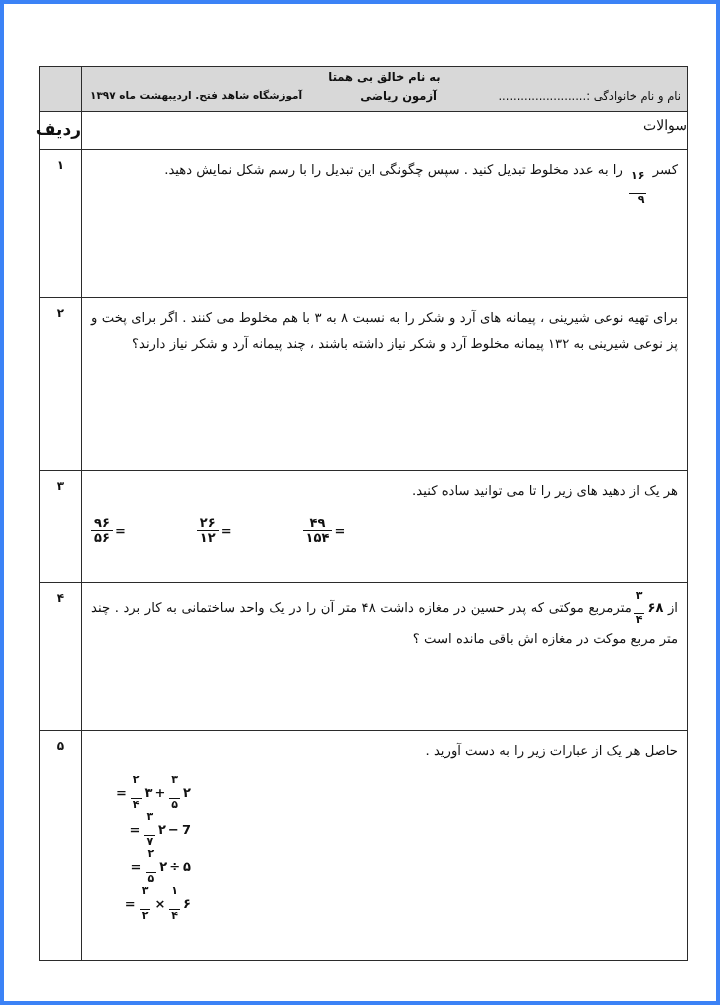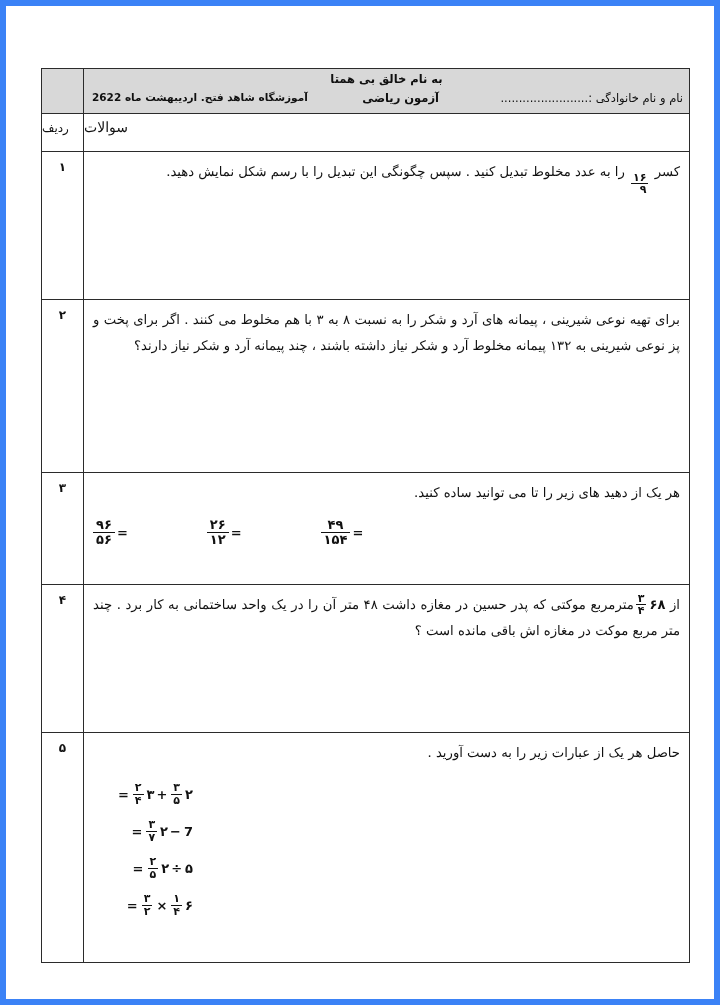--- a/index.html
+++ b/index.html
@@ -19,21 +19,21 @@
 
   
   .page {
     position: absolute;
     left: 0;
     top: 0;
     width: 720px;
     height: 1005px;
     background: #ffffff;
     box-sizing: border-box;
-    border: 6px solid #3b82f6;
+    border: 4px solid #3b82f6;
   }
 
   .sheet {
     position: absolute;
     left: 36px;
     top: 62px;
     width: 648px;
     box-sizing: border-box;
   }
 
@@ -106,31 +106,31 @@
     color: #101010;
     white-space: nowrap;
   }
   .hdr-num-cell {
     background: #d8d8d8;
   }
 
   
   .colhead-q {
     height: 30px;
-    text-align: left;
+    text-align: right;
     font-size: 14px;
     color: #111;
     padding-top: 5px !important;
     font-family: "DejaVu Serif", "Liberation Serif", serif;
   }
   .colhead-n {
     height: 30px;
     text-align: left;
-    font-size: 12px;
-    font-weight: normal;
+    font-size: 17px;
+    font-weight: bold;
     color: #111;
     padding-top: 7px !important;
   }
 
   
   .qnum {
     width: 42px;
     text-align: center;
     font-size: 12px;
     font-weight: bold;
@@ -150,20 +150,21 @@
   
   .frac {
     display: inline-flex;
     flex-direction: column;
     vertical-align: -0.42em;
     margin: 0 2px;
     font-family: "DejaVu Sans", "Liberation Sans", sans-serif;
     font-weight: bold;
     font-size: 11px;
     line-height: 1.04;
+    gap: 12px;
   }
   .frac .num { padding: 0 2px; }
   .frac .den { padding: 0 2px; border-top: 1.3px solid #111; }
 
   
   .mixed {
     display: inline-flex;
     flex-direction: row;
     align-items: center;
     direction: rtl;
@@ -177,21 +178,21 @@
 
   
   .ratio-row {
     display: flex;
     flex-direction: row;
     justify-content: flex-start;
     align-items: center;
     direction: ltr;
     margin-top: 12px;
     padding-right: 4px;
-    gap: 16px;
+    gap: 8px;
   }
   .ratio-item {
     display: flex;
     flex-direction: row;
     align-items: center;
     direction: ltr;
     font-family: "DejaVu Sans", "Liberation Sans", sans-serif;
     font-weight: bold;
   }
   .ratio-item .eq {
@@ -257,21 +258,21 @@
       </colgroup>
       <tbody>
 
         <tr>
           <td class="hdr-cell">
             <div class="hdr-inner">
               <div class="hdr-title">به نام خالق بی همتا</div>
               <div class="hdr-row2">
                 <span class="hdr-name">نام و نام خانوادگی :........................</span>
                 <span class="hdr-subject">آزمون ریاضی</span>
-                <span class="hdr-school">آموزشگاه شاهد فتح. اردیبهشت  ماه 2622</span>
+                <span class="hdr-school">آموزشگاه شاهد فتح. اردیبهشت  ماه ۱۳۹۷</span>
               </div>
             </div>
           </td>
           <td class="hdr-cell hdr-num-cell"></td>
         </tr>
 
         <tr>
           <td class="colhead-q">سوالات</td>
           <td class="colhead-n">ردیف</td>
         </tr>

